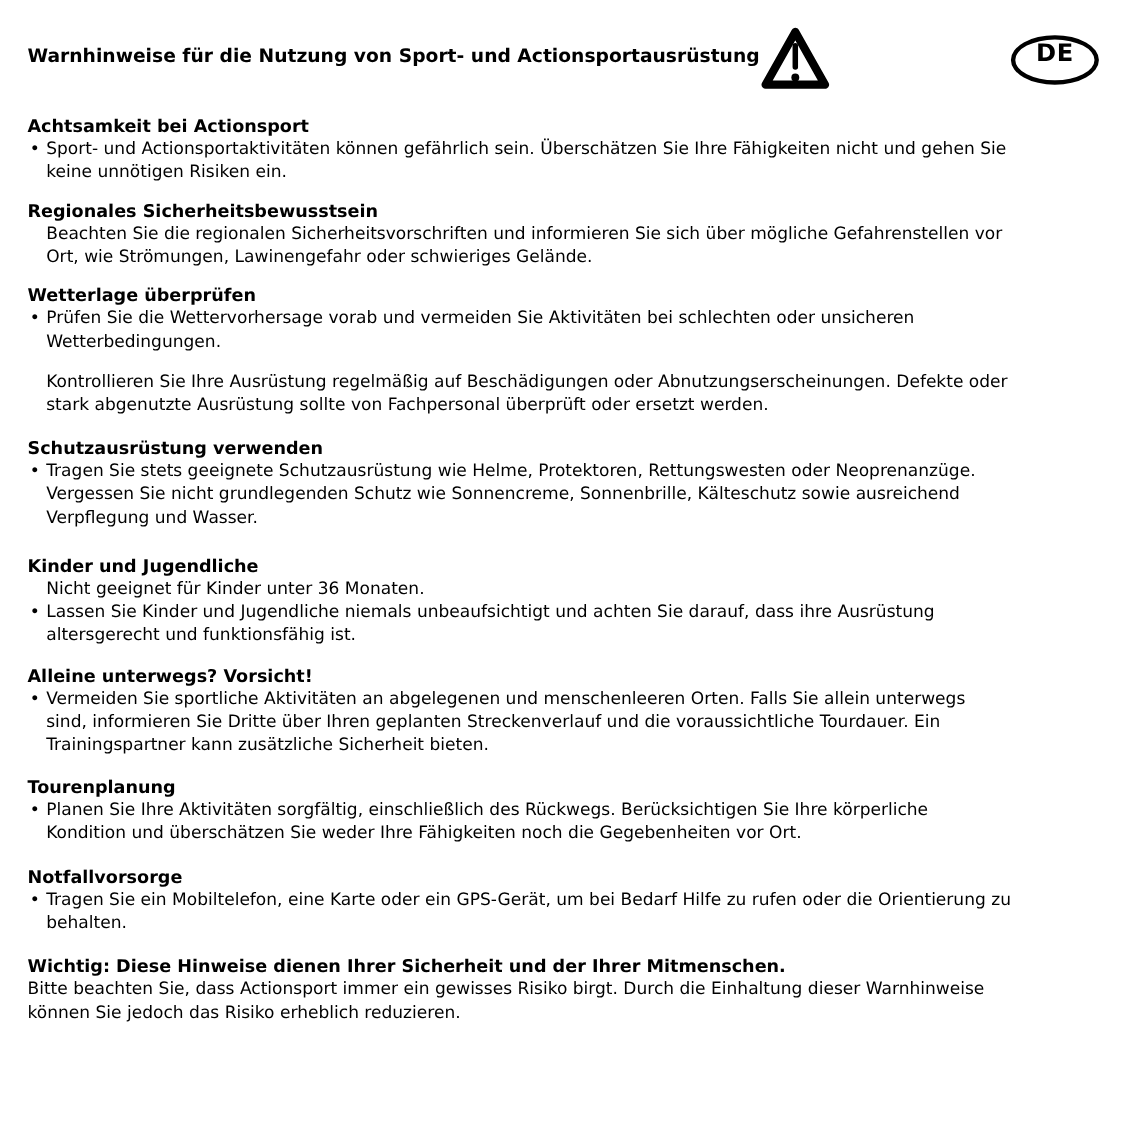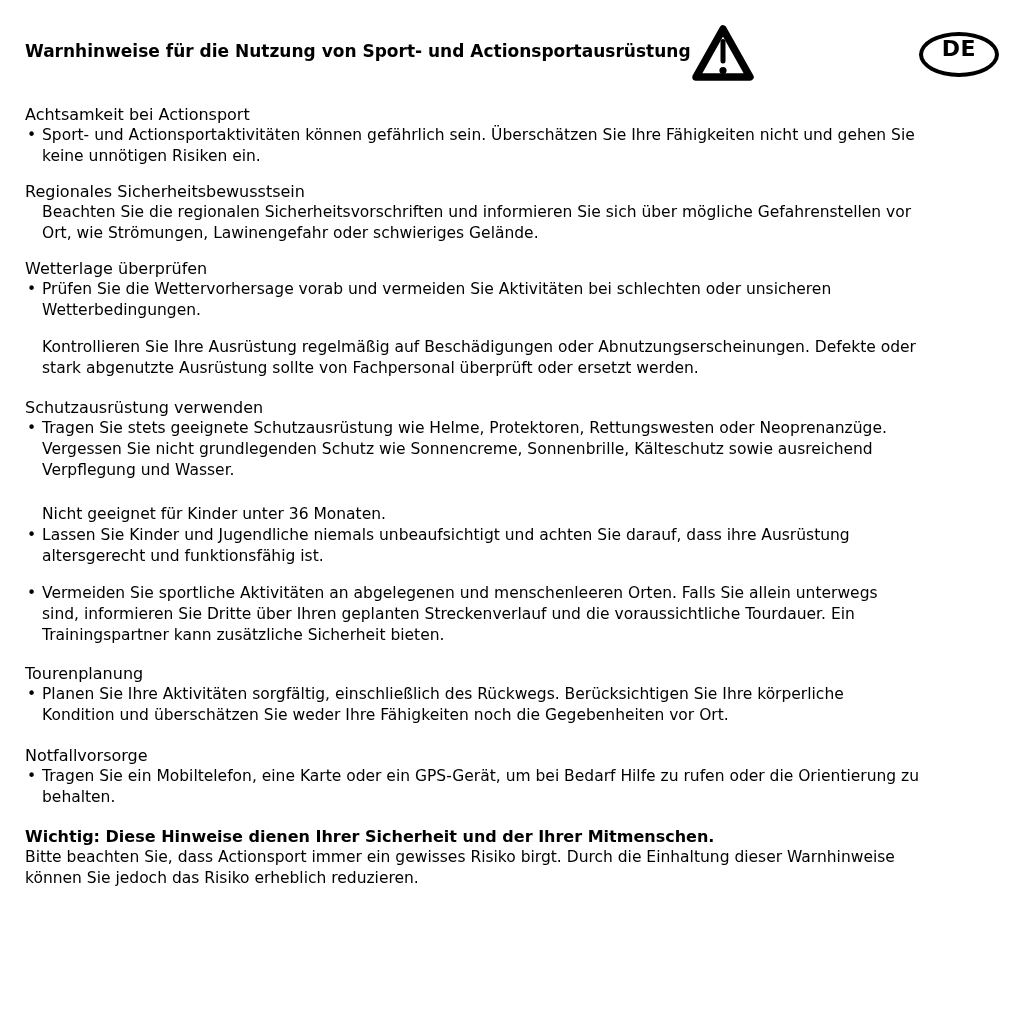--- a/index.html
+++ b/index.html
@@ -48,21 +48,21 @@
   .sec.m17 { margin-bottom: 17px; }
   .sec.m18 { margin-bottom: 18px; }
   .sec.m19 { margin-bottom: 19px; }
   .sec.m23 { margin-bottom: 23px; }
   .sec.m0  { margin-bottom: 0; }
   .sec h2 {
     margin: 0;
     padding-left: 25px;
     font-size: 16px;
     line-height: 21px;
-    font-weight: normal;
+    font-weight: bold;
   }
   .item { position: relative; }
   .item .lines {
     margin: 0;
     padding-left: 42px;
     padding-right: 14px;
     font-size: 15.5px;
     line-height: 21px;
     white-space: pre-line;
   }
@@ -147,31 +147,33 @@
     <h2>Schutzausrüstung verwenden</h2>
     <div class="item">
       <span class="marker">•</span>
       <p class="lines">Tragen Sie stets geeignete Schutzausrüstung wie Helme, Protektoren, Rettungswesten oder Neoprenanzüge.
 Vergessen Sie nicht grundlegenden Schutz wie Sonnencreme, Sonnenbrille, Kälteschutz sowie ausreichend
 Verpflegung und Wasser.</p>
     </div>
   </section>
 
   <section class="sec">
+    <h2>Kinder und Jugendliche</h2>
     <div class="item">
       <p class="lines">Nicht geeignet für Kinder unter 36 Monaten.</p>
     </div>
     <div class="item">
       <span class="marker">•</span>
       <p class="lines">Lassen Sie Kinder und Jugendliche niemals unbeaufsichtigt und achten Sie darauf, dass ihre Ausrüstung
 altersgerecht und funktionsfähig ist.</p>
     </div>
   </section>
 
   <section class="sec m17">
+    <h2>Alleine unterwegs? Vorsicht!</h2>
     <div class="item">
       <span class="marker">•</span>
       <p class="lines">Vermeiden Sie sportliche Aktivitäten an abgelegenen und menschenleeren Orten. Falls Sie allein unterwegs
 sind, informieren Sie Dritte über Ihren geplanten Streckenverlauf und die voraussichtliche Tourdauer. Ein
 Trainingspartner kann zusätzliche Sicherheit bieten.</p>
     </div>
   </section>
 
   <section class="sec m19">
     <h2>Tourenplanung</h2>

